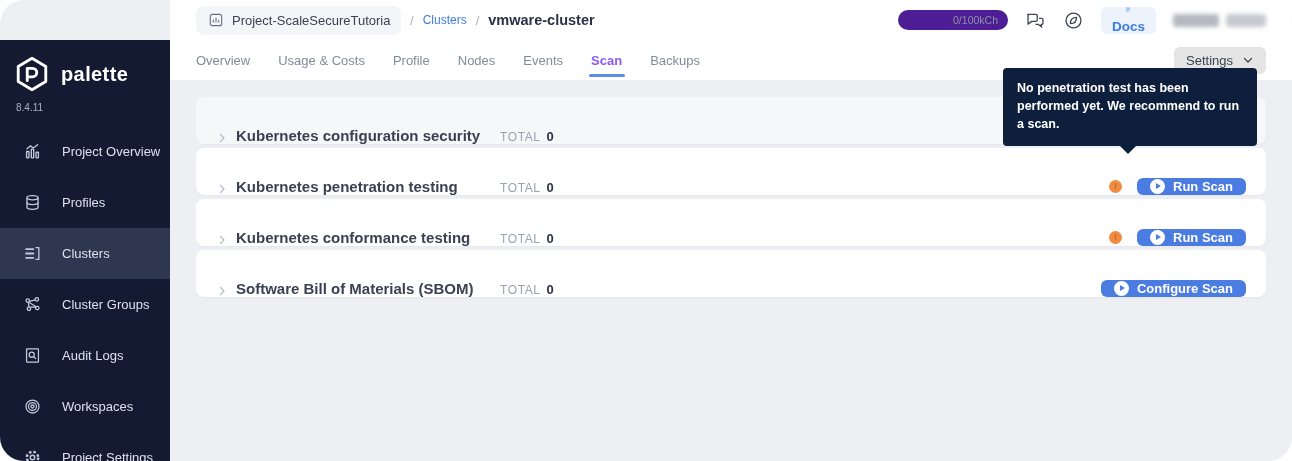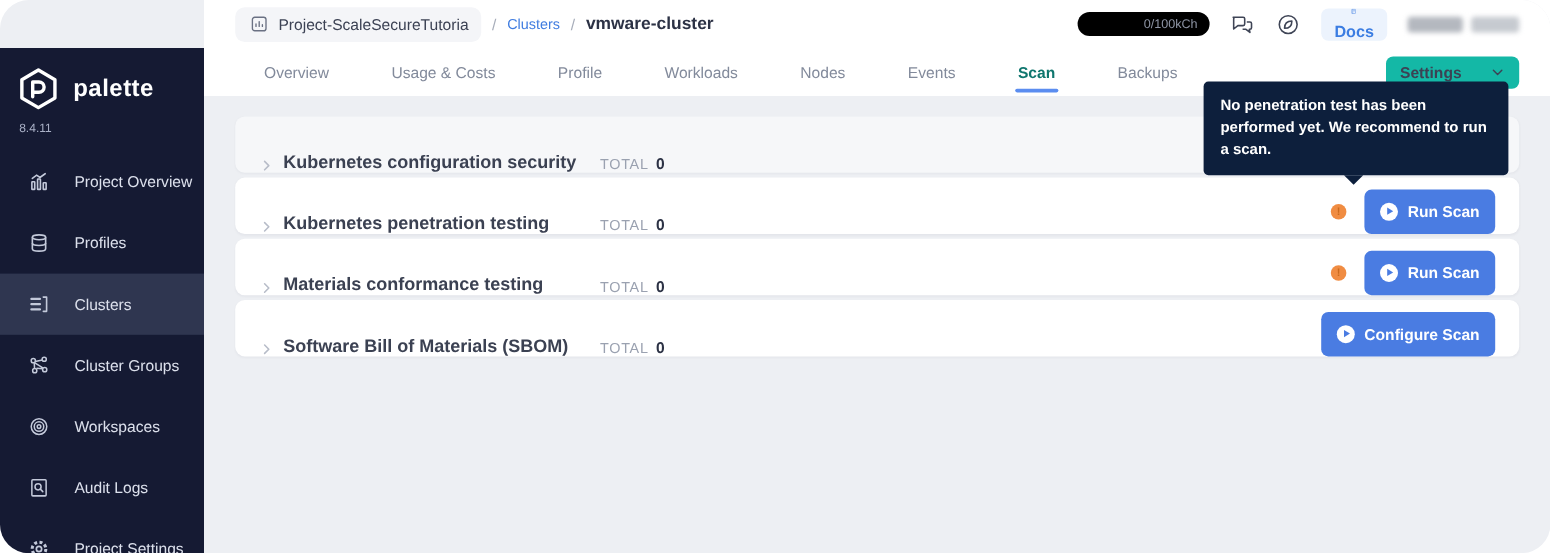--- a/index.html
+++ b/index.html
@@ -28,58 +28,58 @@
   .topbar { background:#ffffff; }
   .topbar-row1 { height:40px; display:flex; align-items:center; padding:12px 26px; }
   .crumb-pill { display:flex; align-items:center; gap:8px; background:#f4f5f8; border-radius:8px;
                 height:29px; padding:0 12px; max-width:205px; color:#3c4254; font-size:13px; font-weight:500;
                 white-space:nowrap; overflow:hidden; }
   .crumb-pill svg { flex-shrink:0; color:#6a7183; }
   .crumb-sep { color:#a7adba; font-size:13px; margin:0 9px; }
   .crumb-link { color:#3f7ce0; font-size:12px; font-weight:500; cursor:pointer; }
   .crumb-current { color:#2c3245; font-size:14.5px; font-weight:700; }
   .actions { margin-left:auto; display:flex; align-items:center; gap:17px; }
-  .usage-pill { width:110px; height:20px; background:#000000; border-radius:10px; display:flex;
+  .usage-pill { width:110px; height:20px; background:#4c1d95; border-radius:10px; display:flex;
                 align-items:center; justify-content:flex-end; padding:0 10px; color:#8d94a4; font-size:10.5px; }
   .icon-btn { color:#3f4556; display:flex; cursor:pointer; }
   .icon-btn svg { width:21px; height:21px; }
   .docs-pill { display:flex; align-items:center; gap:7px; background:#ecf3fd; color:#3b7de2;
                border-radius:6px; height:27px; padding:0 11px; font-size:13.5px; font-weight:600; cursor:pointer;flex-direction:column; }
   .docs-pill svg { width:16px; height:16px; }
   .redacted { display:flex; align-items:center; gap:7px; }
   .blur-a { width:46px; height:13px; background:#b4b8bf; border-radius:3px; filter:blur(2px); }
   .blur-b { width:40px; height:13px; background:#c6cad0; border-radius:3px; filter:blur(2px); }
 
   .topbar-row2 { height:40px; display:flex; align-items:center; padding:0 26px; }
   .tabs { display:flex; gap:28px; }
   .tab { position:relative; height:40px; display:flex; align-items:center; font-size:13px;
-         color:#828a9b; font-weight:500; cursor:pointer; white-space:nowrap;margin-left:24px; }
-  .tab.active { color:#0f766e; font-weight:700; }
+         color:#828a9b; font-weight:500; cursor:pointer; white-space:nowrap; }
+  .tab.active { color:#8b5cf6; font-weight:700; }
   .tab.active::after { content:""; position:absolute; bottom:3px; left:50%; transform:translateX(-50%);
                        width:36px; height:3px; background:#5b8df0; border-radius:2px; }
-  .settings-btn { margin-left:auto; background:#14b8a6; border:none; border-radius:6px; height:27px;
-                  padding:0 12px; display:flex; align-items:center; gap:24px; font-size:13px;
-                  color:#3c4254; font-weight:700; font-family:inherit; cursor:pointer; }
+  .settings-btn { margin-left:auto; background:#e5e5e5; border:none; border-radius:6px; height:27px;
+                  padding:0 12px; display:flex; align-items:center; gap:9px; font-size:13px;
+                  color:#3c4254; font-weight:400; font-family:inherit; cursor:pointer; }
   .settings-btn svg { width:12px; height:12px; color:#3c4254; }
 
   
   .content { flex:1; padding:17px 26px; }
   .scan-row { height:47px; background:#ffffff; border-radius:8px; margin-bottom:4px;
               display:flex; align-items:flex-end; padding:0 20px; box-shadow:0 1px 2px rgba(16,24,40,0.04); }
   .scan-row.muted { background:#f6f7f9; }
   .row-chevron { color:#b7bcc8; display:flex; margin-right:8px; cursor:pointer; }
   .row-chevron svg { width:12px; height:12px; }
   .row-title { flex:0 0 264px; font-size:15px; font-weight:600; color:#3b4152; white-space:nowrap; }
   .row-total { display:flex; align-items:baseline; gap:6px; }
   .total-label { font-size:12px; color:#9aa1b0; letter-spacing:0.6px; font-weight:400; }
   .total-value { font-size:13px; font-weight:700; color:#2c3245; }
   .row-right { margin-left:auto; display:flex; align-items:center; gap:15px; }
   .warn-dot { width:13px; height:13px; border-radius:50%; background:#f08c42; color:#c96a1e;
               font-size:9px; font-weight:700; display:flex; align-items:center; justify-content:center; line-height:1; }
-  .scan-btn { background:#4a7ce2; color:#ffffff; border:none; border-radius:6px; height:37px;
+  .scan-btn { background:#4a7ce2; color:#ffffff; border:none; border-radius:6px; height:17px;
               padding:0 13px; font-size:13px; font-weight:600; display:flex; align-items:center;
               gap:8px; font-family:inherit; cursor:pointer; }
   .play-icon { width:15px; height:15px; background:#ffffff; border-radius:50%; position:relative; flex-shrink:0; }
   .play-icon::after { content:""; position:absolute; left:6px; top:4px; border-left:5px solid #4a7ce2;
                       border-top:3.5px solid transparent; border-bottom:3.5px solid transparent; }
 
   
   .tooltip { position:absolute; left:1003px; top:68px; width:254px; background:#0d1f3c; color:#ffffff;
              border-radius:4px; padding:11px 14px 13px; font-size:12.5px; line-height:18px;
              font-weight:600; z-index:10; }
@@ -141,36 +141,36 @@
             <circle cx="7.5" cy="17.5" r="2.2"></circle>
               <circle cx="18" cy="16.5" r="2.2"></circle>
             <path d="M8 8l7.5-1.7M7 9.2l.3 6M16.5 14.9 8 9.5M16.3 15.5l-7-.5"></path>
           </svg>
         </span>
         <span>Cluster Groups</span>
       </div>
       <div class="nav-item">
         <span class="nav-icon">
           <svg viewBox="0 0 24 24" fill="none" stroke="currentColor" stroke-width="1.6">
+            <path d="M5.5 3.5h13a1 1 0 0 1 1 1v15a1 1 0 0 1-1 1h-13a1 1 0 0 1-1-1v-15a1 1 0 0 1 1-1z"></path>
+            <circle cx="11" cy="11" r="3.2"></circle>
+            <path d="M13.4 13.4 16 16" stroke-linecap="round"></path>
+          </svg>
+        </span>
+        <span>Audit Logs</span>
+      </div>
+      <div class="nav-item">
+        <span class="nav-icon">
+          <svg viewBox="0 0 24 24" fill="none" stroke="currentColor" stroke-width="1.6">
             <circle cx="12" cy="12" r="8.2"></circle>
               <circle cx="12" cy="12" r="5"></circle>
               <circle cx="12" cy="12" r="1.9"></circle>
           </svg>
         </span>
         <span>Workspaces</span>
-      </div>
-      <div class="nav-item">
-        <span class="nav-icon">
-          <svg viewBox="0 0 24 24" fill="none" stroke="currentColor" stroke-width="1.6">
-            <path d="M5.5 3.5h13a1 1 0 0 1 1 1v15a1 1 0 0 1-1 1h-13a1 1 0 0 1-1-1v-15a1 1 0 0 1 1-1z"></path>
-            <circle cx="11" cy="11" r="3.2"></circle>
-            <path d="M13.4 13.4 16 16" stroke-linecap="round"></path>
-          </svg>
-        </span>
-        <span>Audit Logs</span>
       </div>
       <div class="nav-item">
         <span class="nav-icon">
           <svg viewBox="0 0 24 24" fill="none" stroke="currentColor">
             <circle cx="12" cy="12" r="7.2" stroke-width="3.2" stroke-dasharray="3.2 2.5"></circle>
             <circle cx="12" cy="12" r="2.8" stroke-width="1.8"></circle>
           </svg>
         </span>
         <span>Project Settings</span>
       </div>
@@ -221,21 +221,20 @@
             <span class="blur-b"></span>
           </div>
         </div>
       </div>
 
       <div class="topbar-row2">
         <div class="tabs">
           <span class="tab">Overview</span>
           <span class="tab">Usage &amp; Costs</span>
           <span class="tab">Profile</span>
-          <span class="tab">Workloads</span>
           <span class="tab">Nodes</span>
           <span class="tab">Events</span>
           <span class="tab active">Scan</span>
           <span class="tab">Backups</span>
         </div>
         <button class="settings-btn">
           <span>Settings</span>
           <svg viewBox="0 0 24 24" fill="none" stroke="currentColor" stroke-width="2.4">
             <path d="M5 9l7 7 7-7" stroke-linecap="round" stroke-linejoin="round"></path>
           </svg>
@@ -278,21 +277,21 @@
           </button>
         </span>
       </div>
 
       <div class="scan-row">
         <span class="row-chevron">
           <svg viewBox="0 0 24 24" fill="none" stroke="currentColor" stroke-width="2.6">
               <path d="M9 5l7 7-7 7" stroke-linecap="round" stroke-linejoin="round"></path>
             </svg>
         </span>
-        <span class="row-title">Materials conformance testing</span>
+        <span class="row-title">Kubernetes conformance testing</span>
         <span class="row-total">
           <span class="total-label">TOTAL</span>
           <span class="total-value">0</span>
         </span>
         <span class="row-right">
           <span class="warn-dot">!</span>
           <button class="scan-btn">
             <span class="play-icon"></span>
             <span>Run Scan</span>
           </button>

